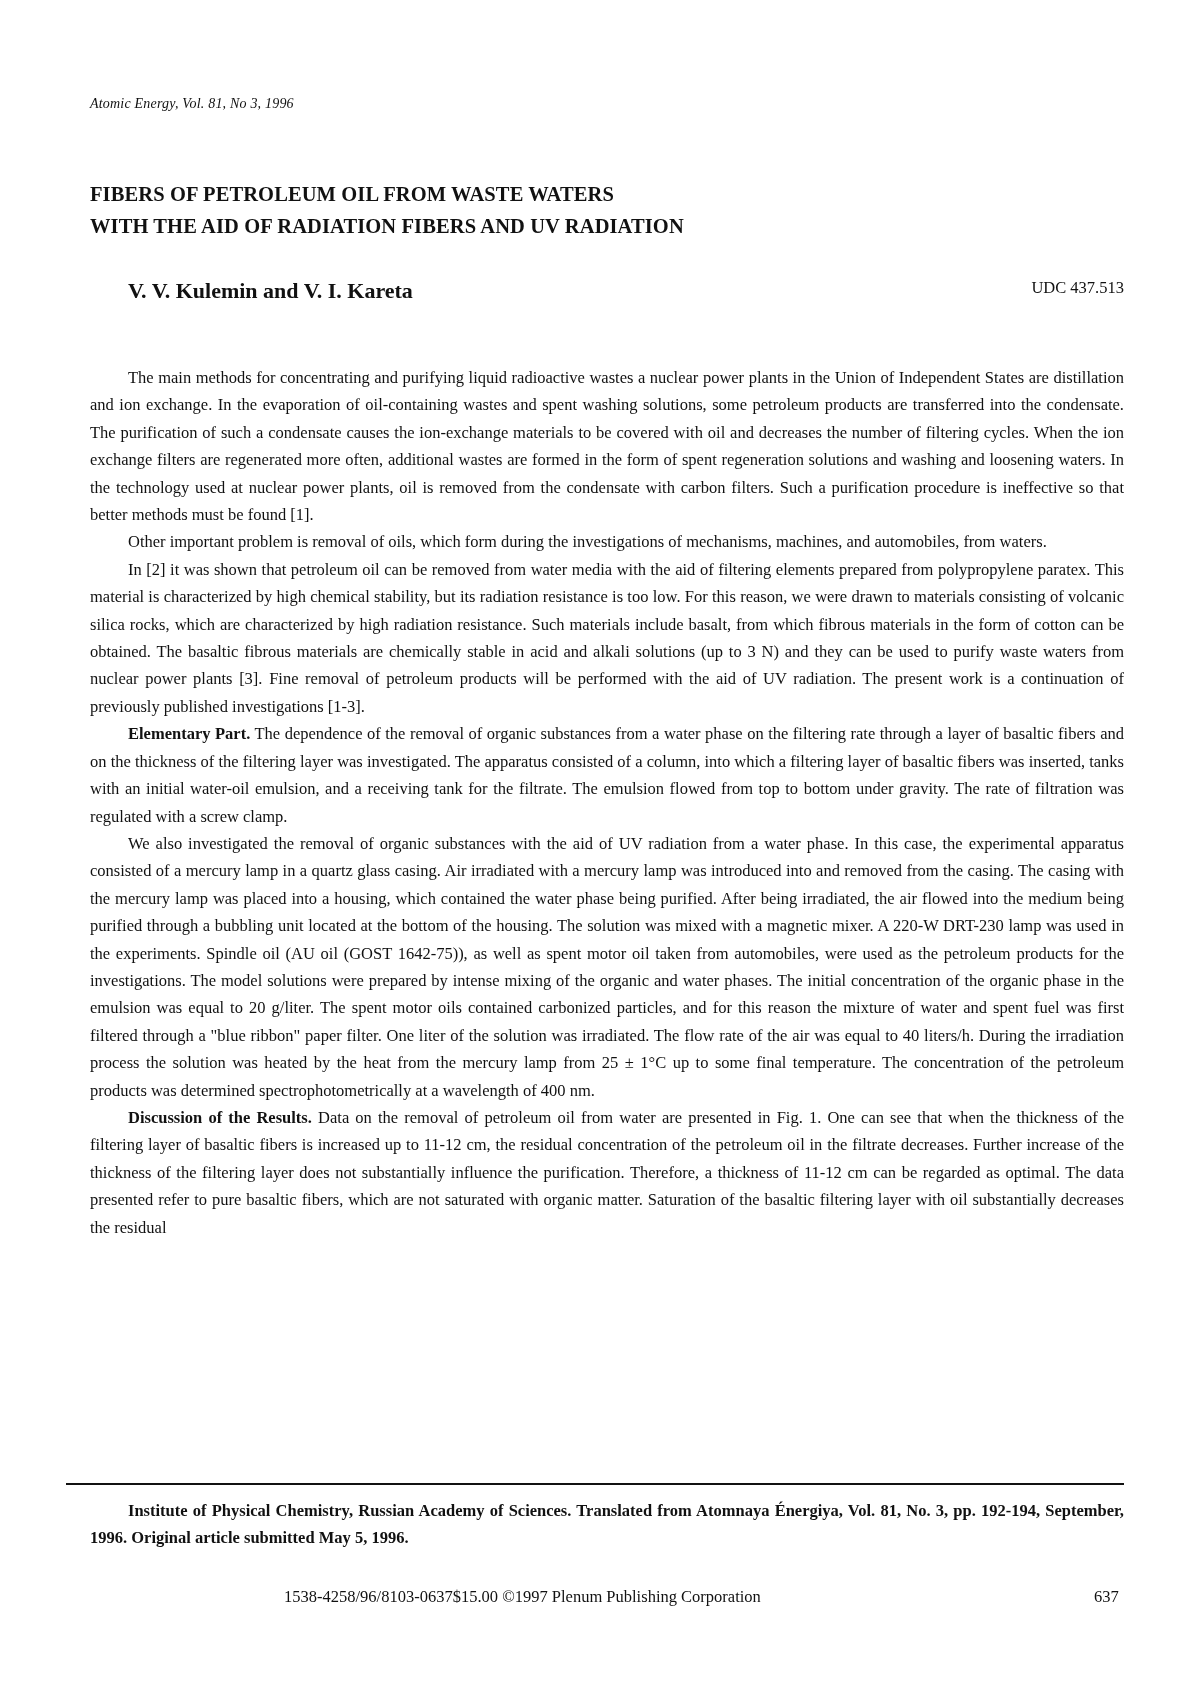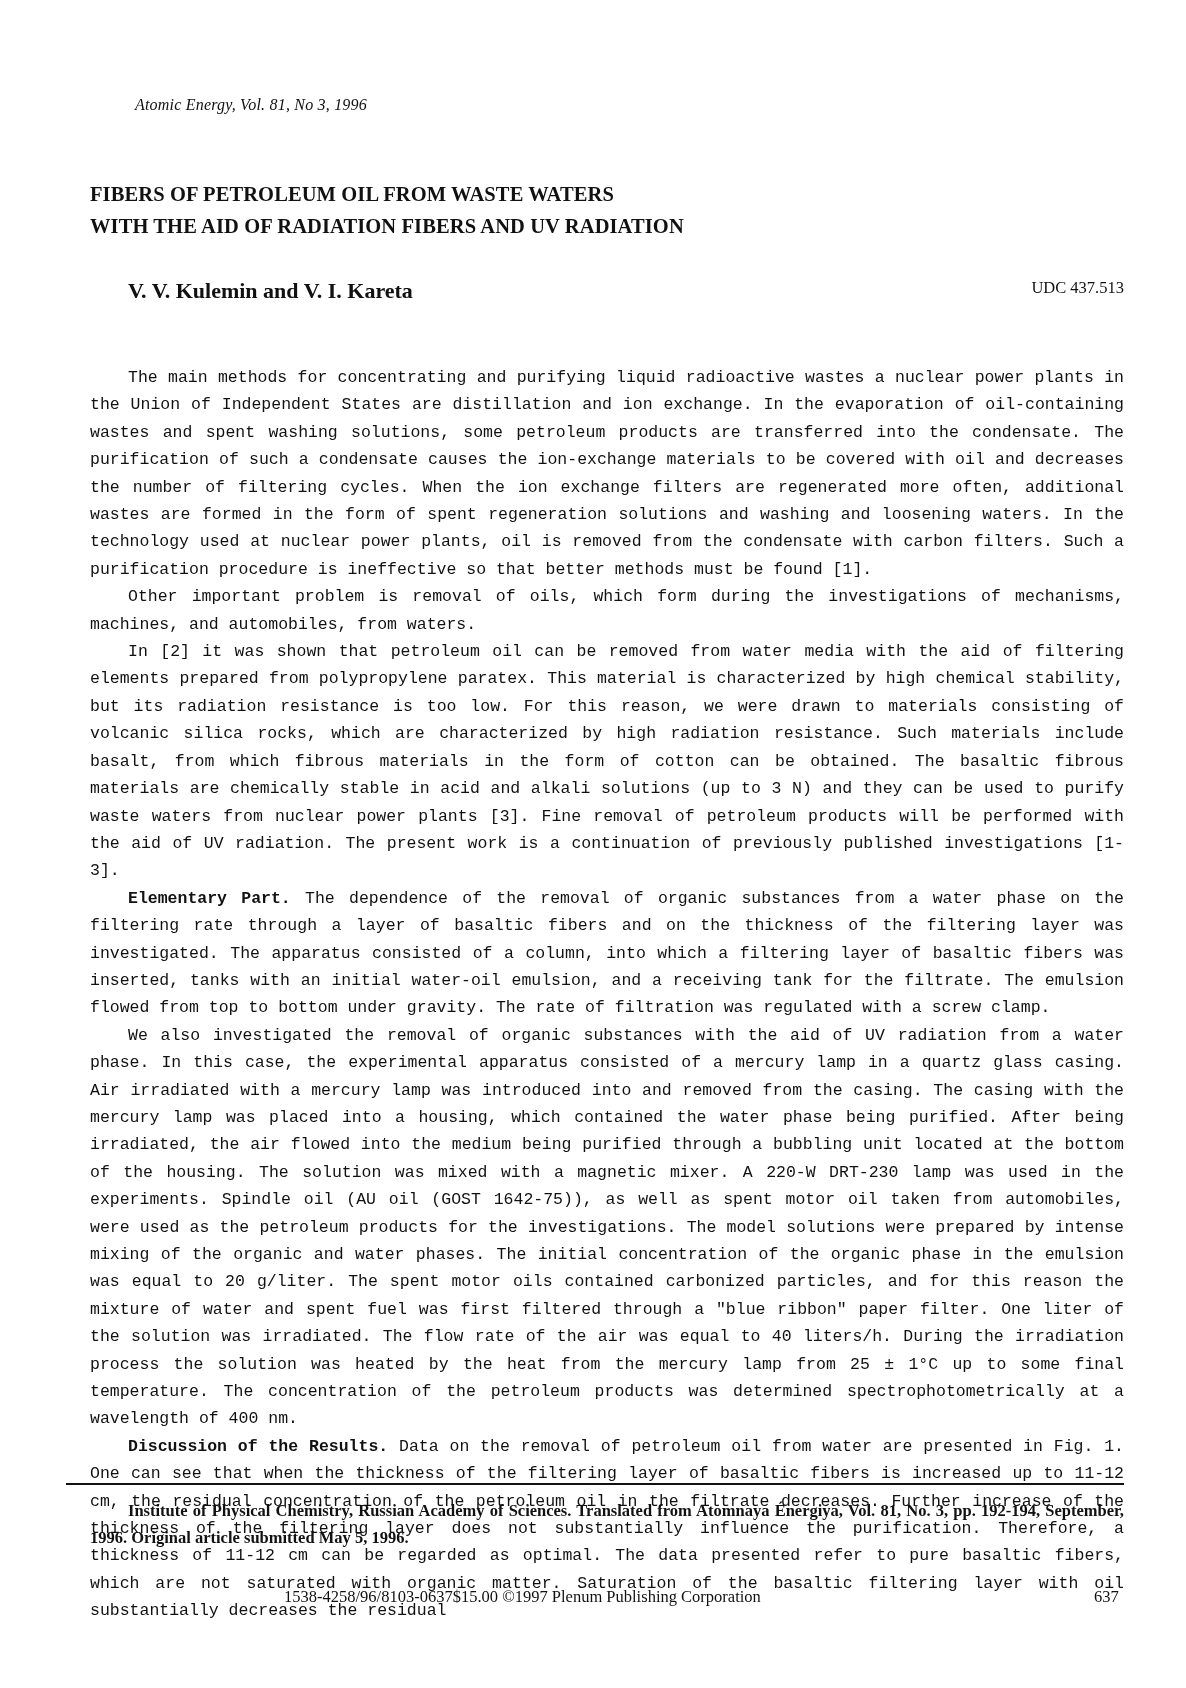--- a/index.html
+++ b/index.html
@@ -2,37 +2,37 @@
 <html><head>
 <meta charset="utf-8">
 <style>
   html, body { margin: 0; padding: 0; background: #ffffff; }
   body {
     width: 1186px; height: 1688px; position: relative; overflow: hidden;
     font-family: "Liberation Serif", "DejaVu Serif", serif; color: #111;
   }
   .journal {
     position: absolute; left: 90px; top: 96px;
-    font-style: italic; font-size: 16px; letter-spacing: 0.2px; margin-left: 45px;
+    font-style: italic; font-size: 14px; letter-spacing: 0.2px;
   }
   .title {
     position: absolute; left: 90px; top: 178px;
     font-weight: bold; font-size: 20.5px; line-height: 32px; letter-spacing: 0.1px;
   }
   .authors {
     position: absolute; left: 128px; top: 278px; font-weight: bold; font-size: 22px;
   }
   .udc {
     position: absolute; right: 62px; top: 278px; font-size: 16.5px;
   }
   .body {
     position: absolute; left: 90px; top: 364px; width: 1034px;
     font-size: 16.5px; line-height: 27.4px; text-align: justify;
   }
-  .body p { margin: 0; text-indent: 38px; font-family: Liberation Mono, monospace; }
+  .body p { margin: 0; text-indent: 38px; }
   .body b { font-weight: bold; }
   .rule {
     position: absolute; left: 66px; top: 1483px; width: 1058px; height: 2px; background: #111;
   }
   .footnote {
     position: absolute; left: 90px; top: 1497px; width: 1034px;
     font-size: 16.5px; line-height: 27px; text-align: justify;
   }
   .footnote p { margin: 0; text-indent: 38px; font-weight: bold; }
   .footer {

